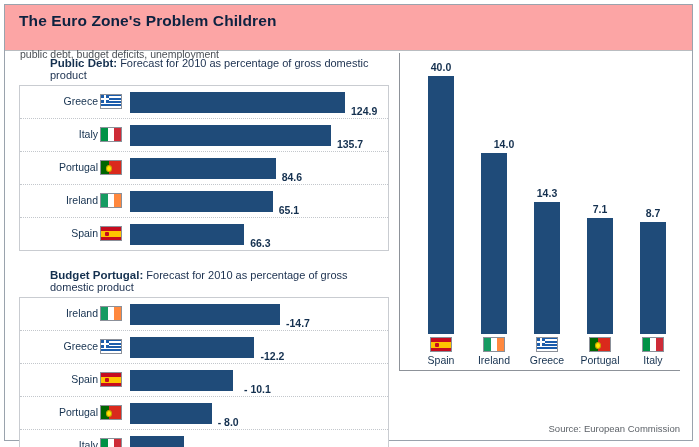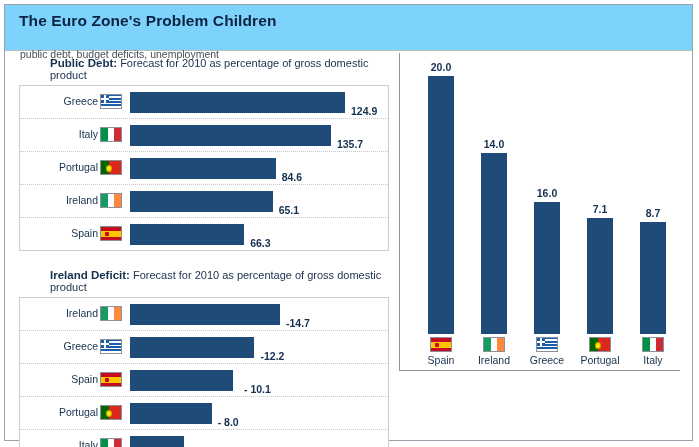--- a/index.html
+++ b/index.html
@@ -11,21 +11,21 @@
     overflow:hidden;
   }
   .frame{
     position:absolute;left:4px;top:4px;width:689px;height:437px;
     border:1px solid #9aa3ad;
     background:#ffffff;
     box-sizing:border-box;
   }
   .header{
     position:absolute;left:0;top:0;width:100%;height:46px;
-    background:#7dd3fc;
+    background:#fca5a5;
     border-bottom:1px solid #b9bcc0;
     box-sizing:border-box;
   }
   .title{
     position:absolute;left:14px;top:7px;
     font-size:15.5px;font-weight:bold;color:#0d2240;
     letter-spacing:.1px;
   }
   .subtitle{
     position:absolute;left:15px;top:43px;
@@ -198,21 +198,21 @@
             <div class="flag spain"></div>
           </div>
           <div class="bar" style="width:114.12730184147316px"></div>
           <div class="val" style="left:230.12730184147316px">66.3</div>
         </div>
       </div>
 
     <div class="spacer"></div>
 
     <div class="sec-title">
-      <b>Ireland Deficit:</b><span> Forecast for 2010 as percentage of gross domestic product</span>
+      <b>Budget Portugal:</b><span> Forecast for 2010 as percentage of gross domestic product</span>
     </div>
     <div class="barbox" id="deficit-box">
         <div class="row">
           <div class="label">Ireland</div>
           <div class="flagcell">
             <div class="flag ireland">
               <i></i>
               <i></i>
               <i></i>
             </div>
@@ -265,41 +265,41 @@
           <div class="bar" style="width:54.08163265306123px"></div>
           <div class="val" style="left:170.08163265306123px">- 5.3</div>
         </div>
       </div>
 
   </div>
 
   <div class="panel-right">
     <div class="plot" id="unemp-plot">
         <div class="vbar" style="left: 28px; bottom: 36px; height: 258px;"></div>
-        <div class="vval" style="left: 18px; bottom: 297px;">20.0</div>
+        <div class="vval" style="left: 18px; bottom: 297px;">40.0</div>
         <div class="xitem" style="left: 13px; bottom: 4px;">
           <div class="flagwrap">
             <div class="flag spain"></div>
           </div>
           <div class="xlabel">Spain</div>
         </div>
         <div class="vbar" style="left: 81px; bottom: 36px; height: 180.6px;"></div>
-        <div class="vval" style="left: 71px; bottom: 219.6px;">14.0</div>
+        <div class="vval" style="left: 81px; bottom: 219.6px;">14.0</div>
         <div class="xitem" style="left: 66px; bottom: 4px;">
           <div class="flagwrap">
             <div class="flag ireland">
               <i></i>
               <i></i>
               <i></i>
             </div>
           </div>
           <div class="xlabel">Ireland</div>
         </div>
         <div class="vbar" style="left: 134px; bottom: 36px; height: 131.58px;"></div>
-        <div class="vval" style="left: 124px; bottom: 170.58px;">16.0</div>
+        <div class="vval" style="left: 124px; bottom: 170.58px;">14.3</div>
         <div class="xitem" style="left: 119px; bottom: 4px;">
           <div class="flagwrap">
             <div class="flag greece">
               <div class="s" style="top:1.4px"></div>
               <div class="s" style="top:4.6px"></div>
               <div class="s" style="top:7.8px"></div>
               <div class="s" style="top:11px"></div>
               <div class="canton"></div>
             </div>
           </div>
@@ -324,13 +324,14 @@
               <i></i>
               <i></i>
               <i></i>
             </div>
           </div>
           <div class="xlabel">Italy</div>
         </div>
       </div>
   </div>
 
+  <div class="source">Source: European Commission</div>
 </div>
 
 </body></html>

